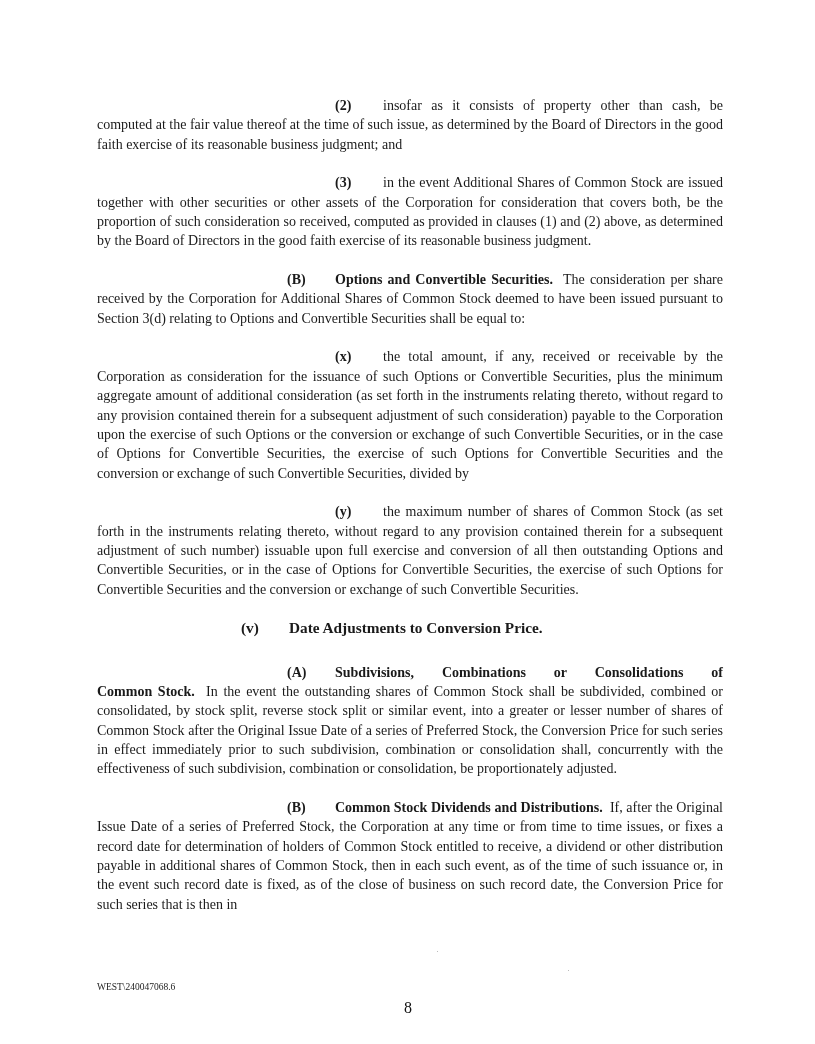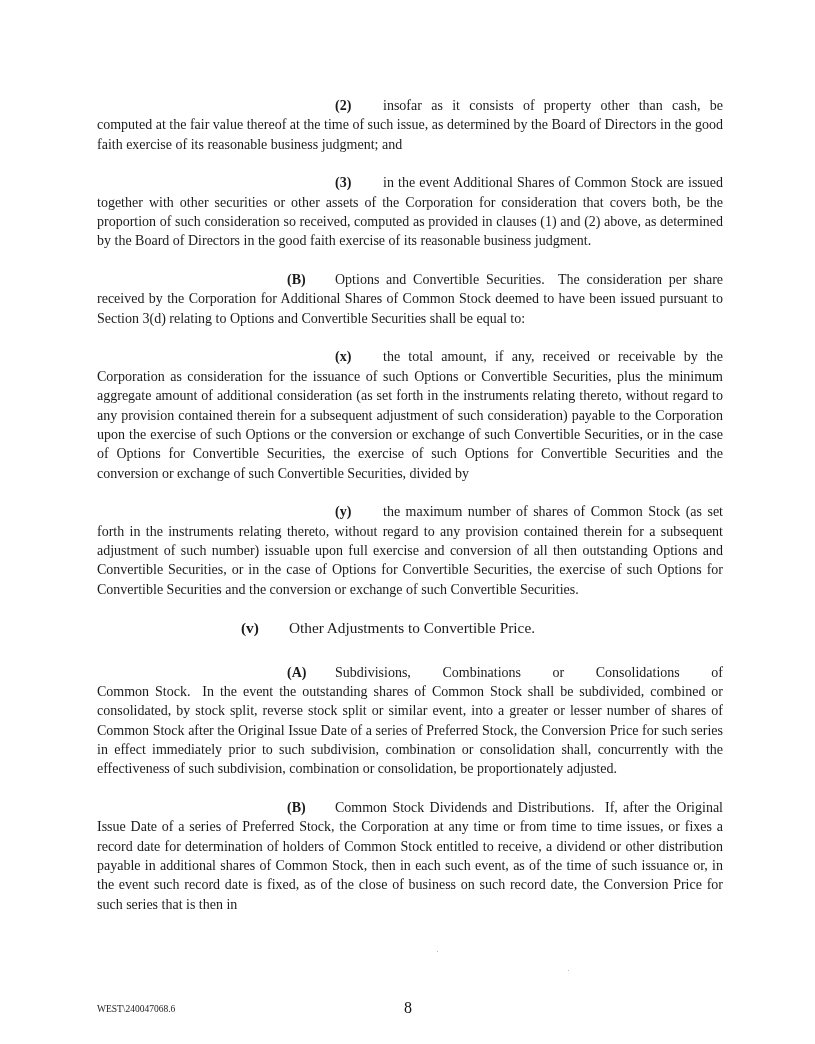--- a/index.html
+++ b/index.html
@@ -10,24 +10,24 @@
     }
     .page { position: absolute; left: 97px; top: 96px; width: 626px; }
     .para {
       font-size: 14px; line-height: 19.35px; text-align: justify;
       margin: 0 0 19.35px 0;
     }
     .num { font-weight: bold; }
     .ind-num-3 { display: inline-block; margin-left: 238px; width: 48px; }
     .ind-num-2 { display: inline-block; margin-left: 190px; width: 48px; }
     .ind-num-1 { display: inline-block; margin-left: 144px; width: 48px; }
-    .heading { font-weight: normal; }
+    .heading { font-weight: bold; }
     .hd-line { font-size: 15.3px; line-height: 19.35px; margin: 0 0 19.35px 0; }
     .spread { text-align: justify; text-align-last: justify; }
-    .footer-id { position: absolute; left: 97px; top: 1004px; font-size: 9.5px; color: #222; }
+    .footer-id { position: absolute; left: 97px; top: 982px; font-size: 9.5px; color: #222; }
     .footer-page { position: absolute; left: 404px; top: 999px; font-size: 16px; color: #111; }
     .speck { position: absolute; width: 1px; height: 1px; background: #bbb; }
   </style>
 </head>
 <body>
 
 <div class="page">
 
   <p class="para">
     <span class="ind-num-3 num">(2)</span><span>insofar as it consists of property other than cash, be computed at the fair value thereof at the time of such issue, as determined by the Board of Directors in the good faith exercise of its reasonable business judgment; and</span>
@@ -43,21 +43,21 @@
 
   <p class="para">
     <span class="ind-num-3 num">(x)</span><span>the total amount, if any, received or receivable by the Corporation as consideration for the issuance of such Options or Convertible Securities, plus the minimum aggregate amount of additional consideration (as set forth in the instruments relating thereto, without regard to any provision contained therein for a subsequent adjustment of such consideration) payable to the Corporation upon the exercise of such Options or the conversion or exchange of such Convertible Securities, or in the case of Options for Convertible Securities, the exercise of such Options for Convertible Securities and the conversion or exchange of such Convertible Securities, divided by</span>
   </p>
 
   <p class="para">
     <span class="ind-num-3 num">(y)</span><span>the maximum number of shares of Common Stock (as set forth in the instruments relating thereto, without regard to any provision contained therein for a subsequent adjustment of such number) issuable upon full exercise and conversion of all then outstanding Options and Convertible Securities, or in the case of Options for Convertible Securities, the exercise of such Options for Convertible Securities and the conversion or exchange of such Convertible Securities.</span>
   </p>
 
   <p class="hd-line">
-    <span class="ind-num-1 num">(v)</span><span class="heading">Other Adjustments to Convertible Price.</span>
+    <span class="ind-num-1 num">(v)</span><span class="heading">Date Adjustments to Conversion Price.</span>
   </p>
 
   <div class="para" style="margin-bottom:19.35px;margin-top:25px;">
     <div class="spread" style="padding-left:190px;">
       <span class="num" style="display:inline-block;width:48px;">(A)</span><span class="heading">Subdivisions, Combinations or Consolidations of</span>
     </div>
     <div style="text-align:justify;">
       <span class="heading">Common Stock.</span>&nbsp; <span>In the event the outstanding shares of Common Stock shall be subdivided, combined or consolidated, by stock split, reverse stock split or similar event, into a greater or lesser number of shares of Common Stock after the Original Issue Date of a series of Preferred Stock, the Conversion Price for such series in effect immediately prior to such subdivision, combination or consolidation shall, concurrently with the effectiveness of such subdivision, combination or consolidation, be proportionately adjusted.</span>
     </div>
   </div>

